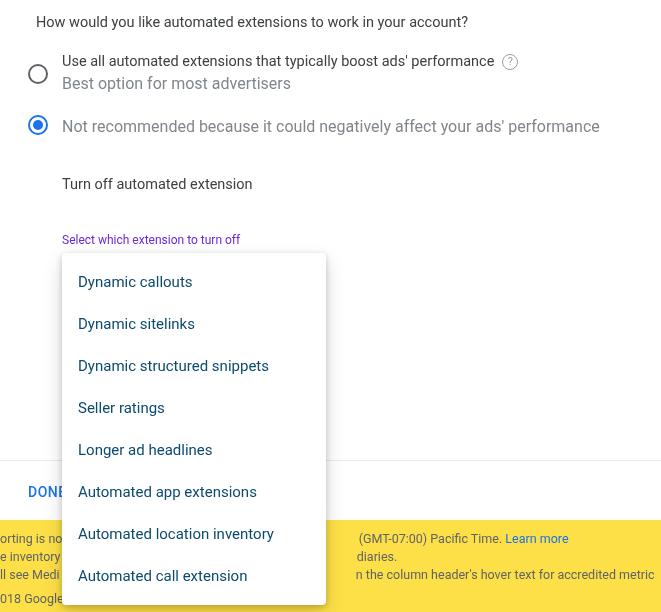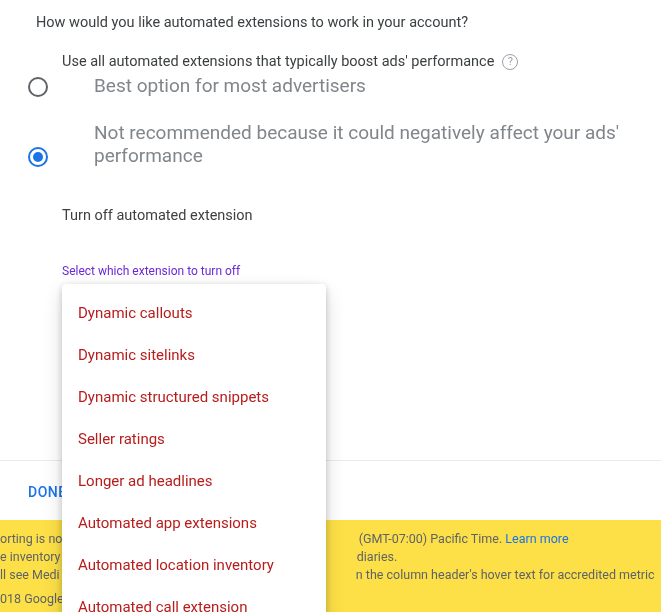--- a/index.html
+++ b/index.html
@@ -13,21 +13,21 @@
       overflow: hidden;
       position: relative;
     }
     .question {
       padding: 14px 0 18px 36px;
       font-size: 14.5px;
       color: #3c4043;
     }
     .radio-option {
       display: flex;
-      align-items: flex-end;
+      align-items: center;
       padding: 4px 0 16px 28px;
       cursor: pointer;
     }
     .radio-outer {
       flex: 0 0 auto;
       width: 20px;
       height: 20px;
       border-radius: 50%;
       border: 2px solid #5f6368;
       margin-top: 1px;
@@ -48,24 +48,23 @@
     .radio-texts {
       padding-left: 14px;
     }
     .radio-label {
       font-size: 14.5px;
       color: #3c4043;
       display: flex;
       align-items: center;
     }
     .radio-sub {
-      font-size: 19px;
+      font-size: 16px;
       color: #80868b;
       margin-top: 4px;
-      margin-left: 32px;
     }
     .help-icon {
       width: 16px;
       height: 16px;
       border: 1.5px solid #9aa0a6;
       border-radius: 50%;
       margin-left: 8px;
       display: inline-flex;
       align-items: center;
       justify-content: center;
@@ -93,21 +92,21 @@
       width: 264px;
       background: #fff;
       border-radius: 4px;
       box-shadow: 0 2px 6px rgba(0,0,0,0.2), 0 8px 20px rgba(0,0,0,0.14);
       padding: 8px 0;
       z-index: 10;
     }
     .dropdown-item {
       padding: 12px 16px;
       font-size: 15px;
-      color: #b91c1c;
+      color: #0c4a6e;
       cursor: pointer;
     }
     .footer-sep {
       position: absolute;
       left: 0; right: 0; top: 460px;
       border-top: 1px solid #e8eaed;
     }
     .done-btn {
       position: absolute;
       left: 24px;

